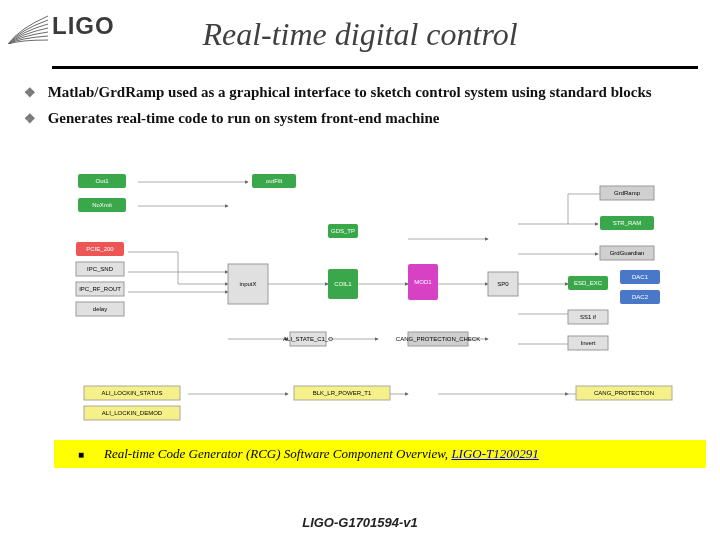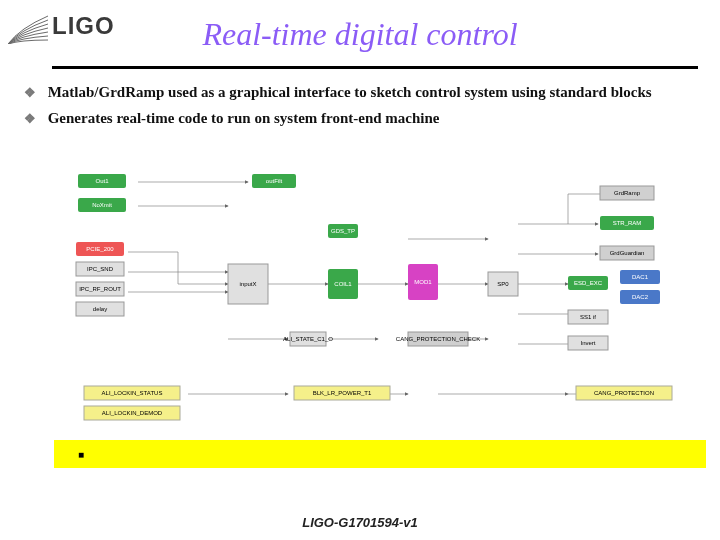--- a/index.html
+++ b/index.html
@@ -33,21 +33,21 @@
     letter-spacing: 1px;
     color: #3a3a3a;
   }
   .title {
     position: absolute;
     left: 50%;
     transform: translateX(-50%);
     top: 16px;
     font-style: italic;
     font-size: 32px;
-    color: #8b5cf6;
+    color: #404040;
     text-align: center;
     white-space: nowrap;
     font-family: 'Times New Roman', Times, serif;
   }
   .title-rule {
     position: absolute;
     left: 52px;
     right: 22px;
     top: 66px;
     height: 3px;
@@ -239,15 +239,18 @@
       <rect x="226" y="222" width="96" height="14" fill="#f5f08a" stroke="#aa9"></rect>
         <text x="274" y="231">BLK_LR_POWER_T1</text>
       <rect x="508" y="222" width="96" height="14" fill="#f5f08a" stroke="#aa9"></rect>
         <text x="556" y="231">CANG_PROTECTION</text>
     </g>
   </svg>
 </div>
 
 <div class="ref-bar">
   <span class="ref-bullet">■</span>
+  <span>
+    <span>Real-time Code Generator (RCG) Software Component Overview, </span><a class="ref-link">LIGO-T1200291</a>
+  </span>
 </div>
 
 <div class="footer">LIGO-G1701594-v1</div>
 
 </body></html>

